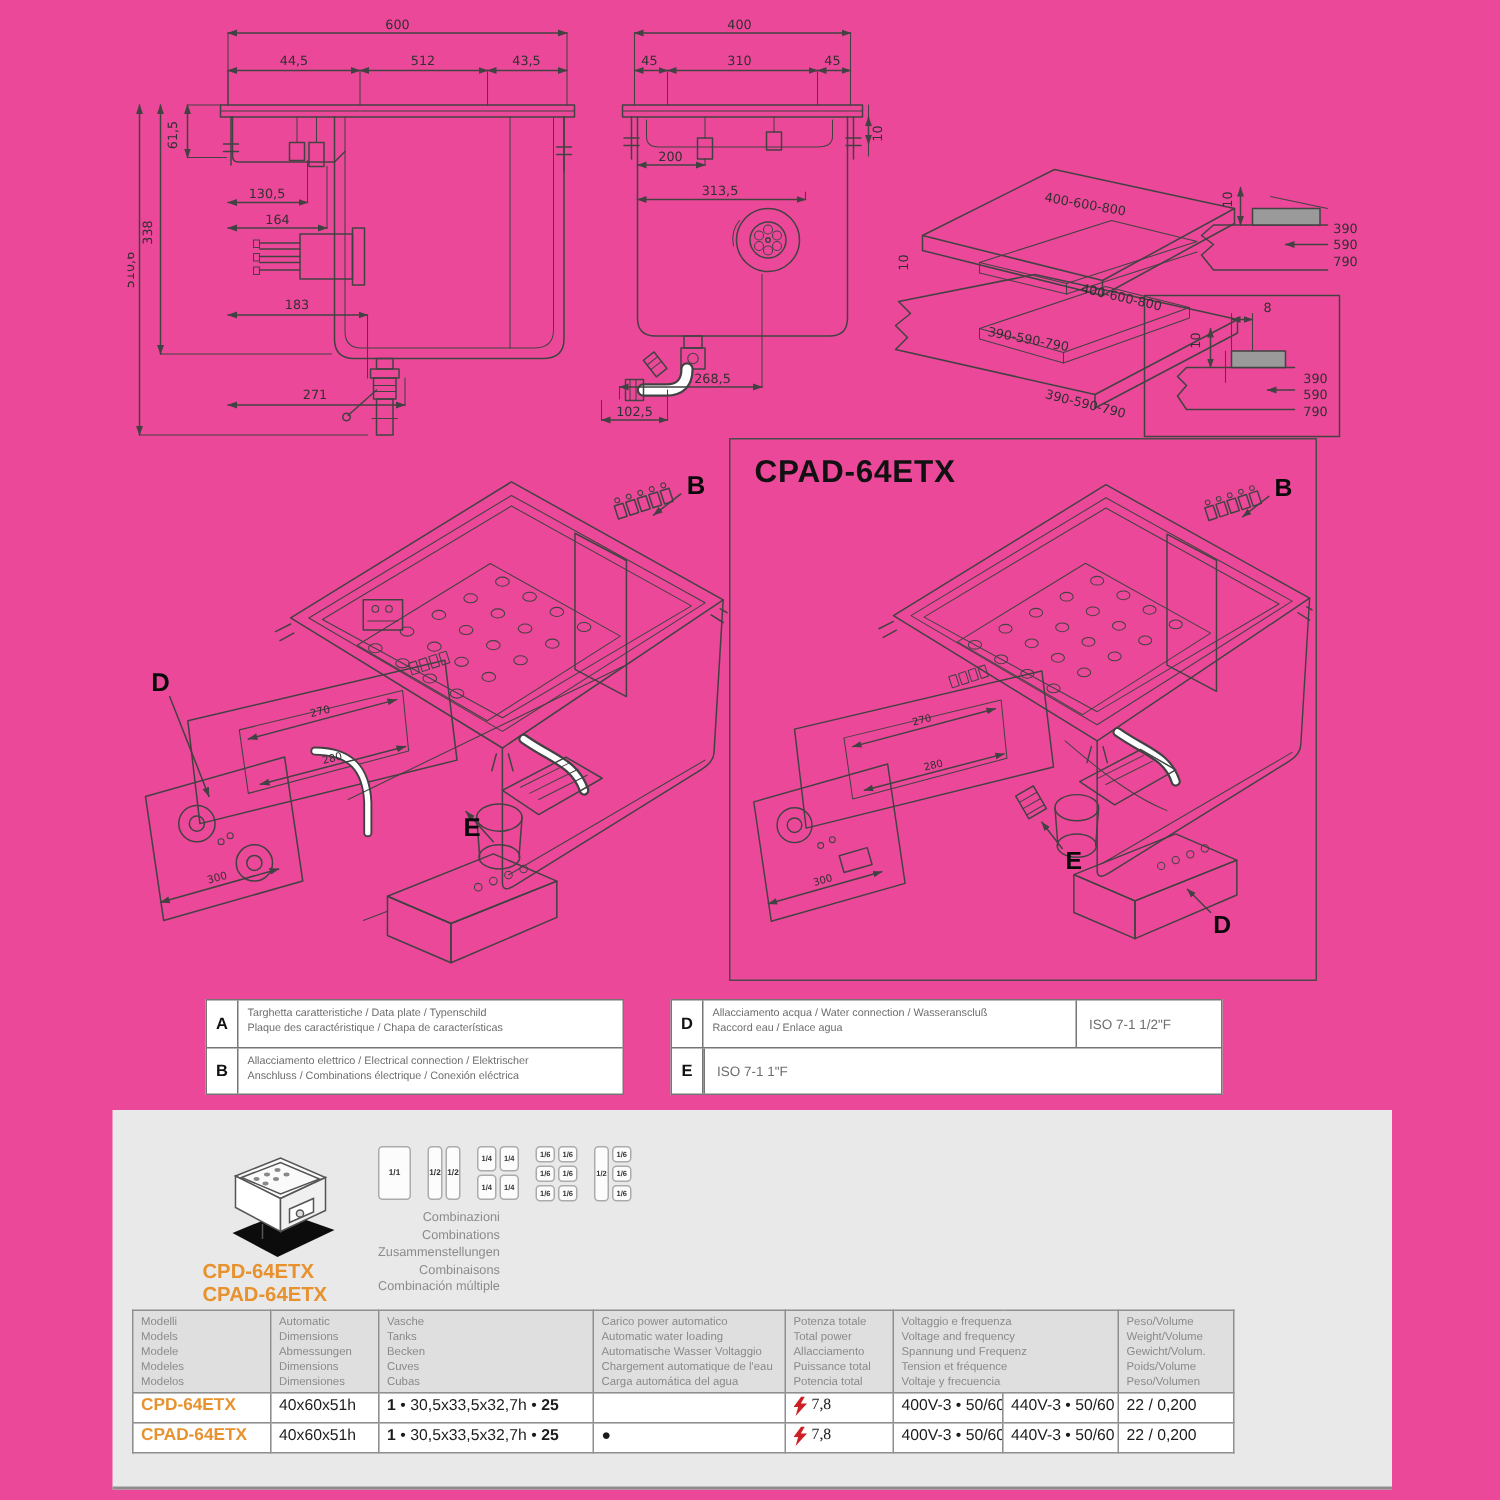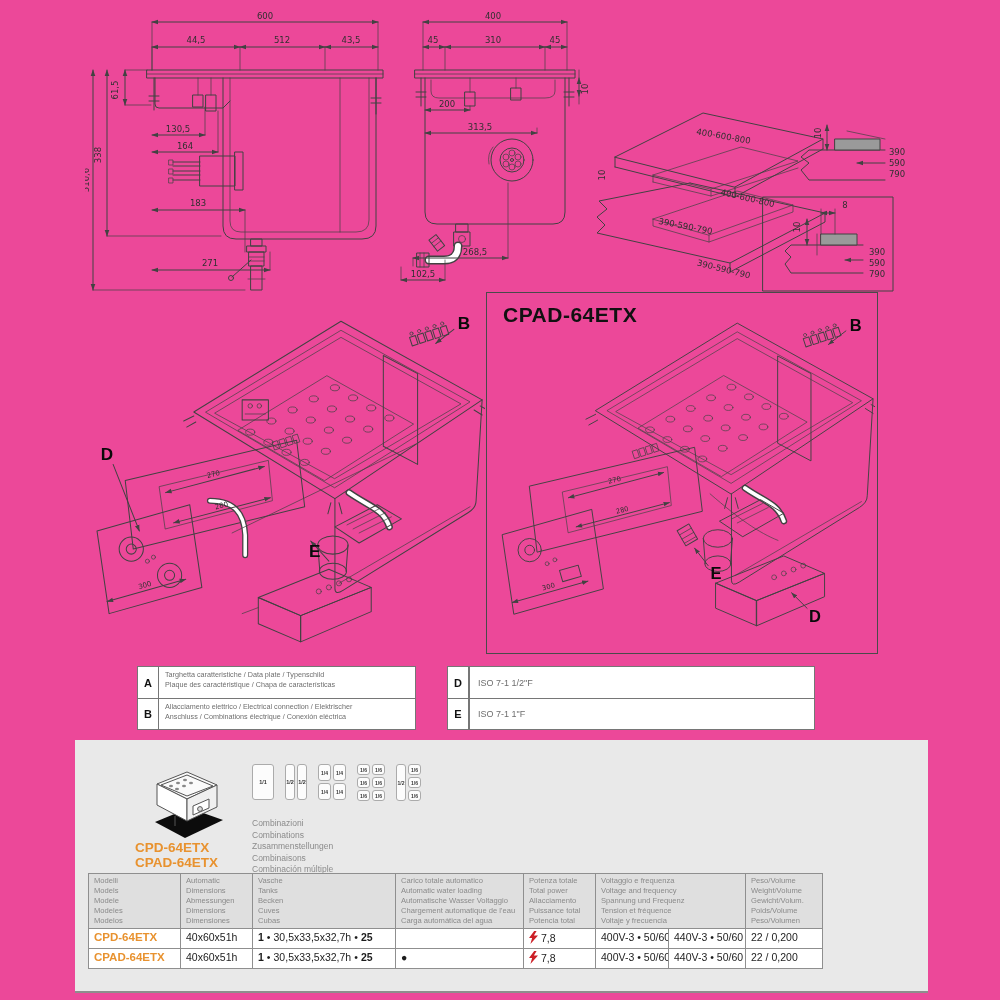--- a/index.html
+++ b/index.html
@@ -35,21 +35,21 @@
   .combtxt{font:8.5px "Liberation Sans",sans-serif;color:#8b8b8b;line-height:11.5px;}
   
   table.spec{border-collapse:collapse;table-layout:fixed;background:transparent;}
   table.spec td{border:1px solid #8f8f8f;padding:2px 5px;vertical-align:top;box-sizing:border-box;overflow:hidden;}
   td.hc{background:#dfdfdf;font:7.6px "Liberation Sans",sans-serif;color:#8a8a8a;line-height:10px;height:55px;margin-left:48px;}
   td.uc{background:#e6e6e6;font:9.5px "Liberation Sans",sans-serif;color:#3f3f3f;height:20px;vertical-align:middle;}
   td.dc{background:#fff;font:10.5px "Liberation Sans",sans-serif;color:#1c1c1c;height:20px;vertical-align:middle;white-space:nowrap;}
   td.modelcell{font:bold 11.5px "Liberation Sans",sans-serif;color:#e8922f;}
   .sp{margin:0 3px;}
   .dotcell{color:#8f8f8f;font-size:9px;padding-left:30px;}
-  .pwr{display:flex;align-items:flex-end;gap:3px;}
+  .pwr{display:flex;align-items:flex-start;gap:3px;font-family:Liberation Serif, serif;}
 </style>
 </head>
 <body>
 
 <div id="page">
 
   <svg class="abs" style="left:85px;top:8px" width="320" height="290" viewBox="0 0 320 290">
     <defs>
       <marker id="aE" markerWidth="7" markerHeight="6" refX="6" refY="3" orient="auto" markerUnits="userSpaceOnUse">
         <path d="M0,0.7 L6.5,3 L0,5.3 Z" fill="#424242"></path>
@@ -514,20 +514,24 @@
       <div class="legtxt">
         <div>Allacciamento elettrico / Electrical connection / Elektrischer</div>
         <div>Anschluss / Combinations électrique / Conexión eléctrica</div>
       </div>
     </div>
   </div>
 
   <div class="leg" style="left:447px;top:666px;width:366px;">
     <div class="legrow">
       <div class="legkey">D</div>
+      <div class="legtxt">
+        <div>Allacciamento acqua / Water connection / Wasseranscluß</div>
+        <div>Raccord eau / Enlace agua</div>
+      </div>
       <div class="legiso">ISO 7-1  1/2"F</div>
     </div>
     <div class="legrow">
       <div class="legkey">E</div>
       <div class="legiso">ISO 7-1  1"F</div>
     </div>
   </div>
 
   <div id="band">
 
@@ -580,21 +584,21 @@
       <div style="display:flex;gap:2px;">
         <div class="cbox" style="width:10px;height:37px;font-size:5px;">1/2</div>
         <div style="display:flex;flex-direction:column;gap:2px;">
           <div class="cbox" style="width:13px;height:11px;font-size:5px;">1/6</div>
           <div class="cbox" style="width:13px;height:11px;font-size:5px;">1/6</div>
           <div class="cbox" style="width:13px;height:11px;font-size:5px;">1/6</div>
         </div>
       </div>
     </div>
 
-    <div class="abs combtxt" style="left:177px;top:78px;">
+    <div class="abs combtxt" style="left:177px;top:66px;text-align:right;">
       <div>Combinazioni</div>
       <div>Combinations</div>
       <div>Zusammenstellungen</div>
       <div>Combinaisons</div>
       <div>Combinación múltiple</div>
     </div>
 
     <table class="spec abs" style="left:13px;top:133px;width:734px;">
       <colgroup>
         <col style="width:92px">
@@ -623,21 +627,21 @@
               <div>Dimensiones</div>
         </td>
         <td class="hc">
           <div>Vasche</div>
               <div>Tanks</div>
               <div>Becken</div>
               <div>Cuves</div>
               <div>Cubas</div>
         </td>
         <td class="hc">
-          <div>Carico totale automatico</div>
+          <div>Carico power automatico</div>
               <div>Automatic water loading</div>
               <div>Automatische Wasser Voltaggio</div>
               <div>Chargement automatique de l'eau</div>
               <div>Carga automática del agua</div>
         </td>
         <td class="hc">
           <div>Potenza totale</div>
               <div>Total power</div>
               <div>Allacciamento</div>
               <div>Puissance total</div>

